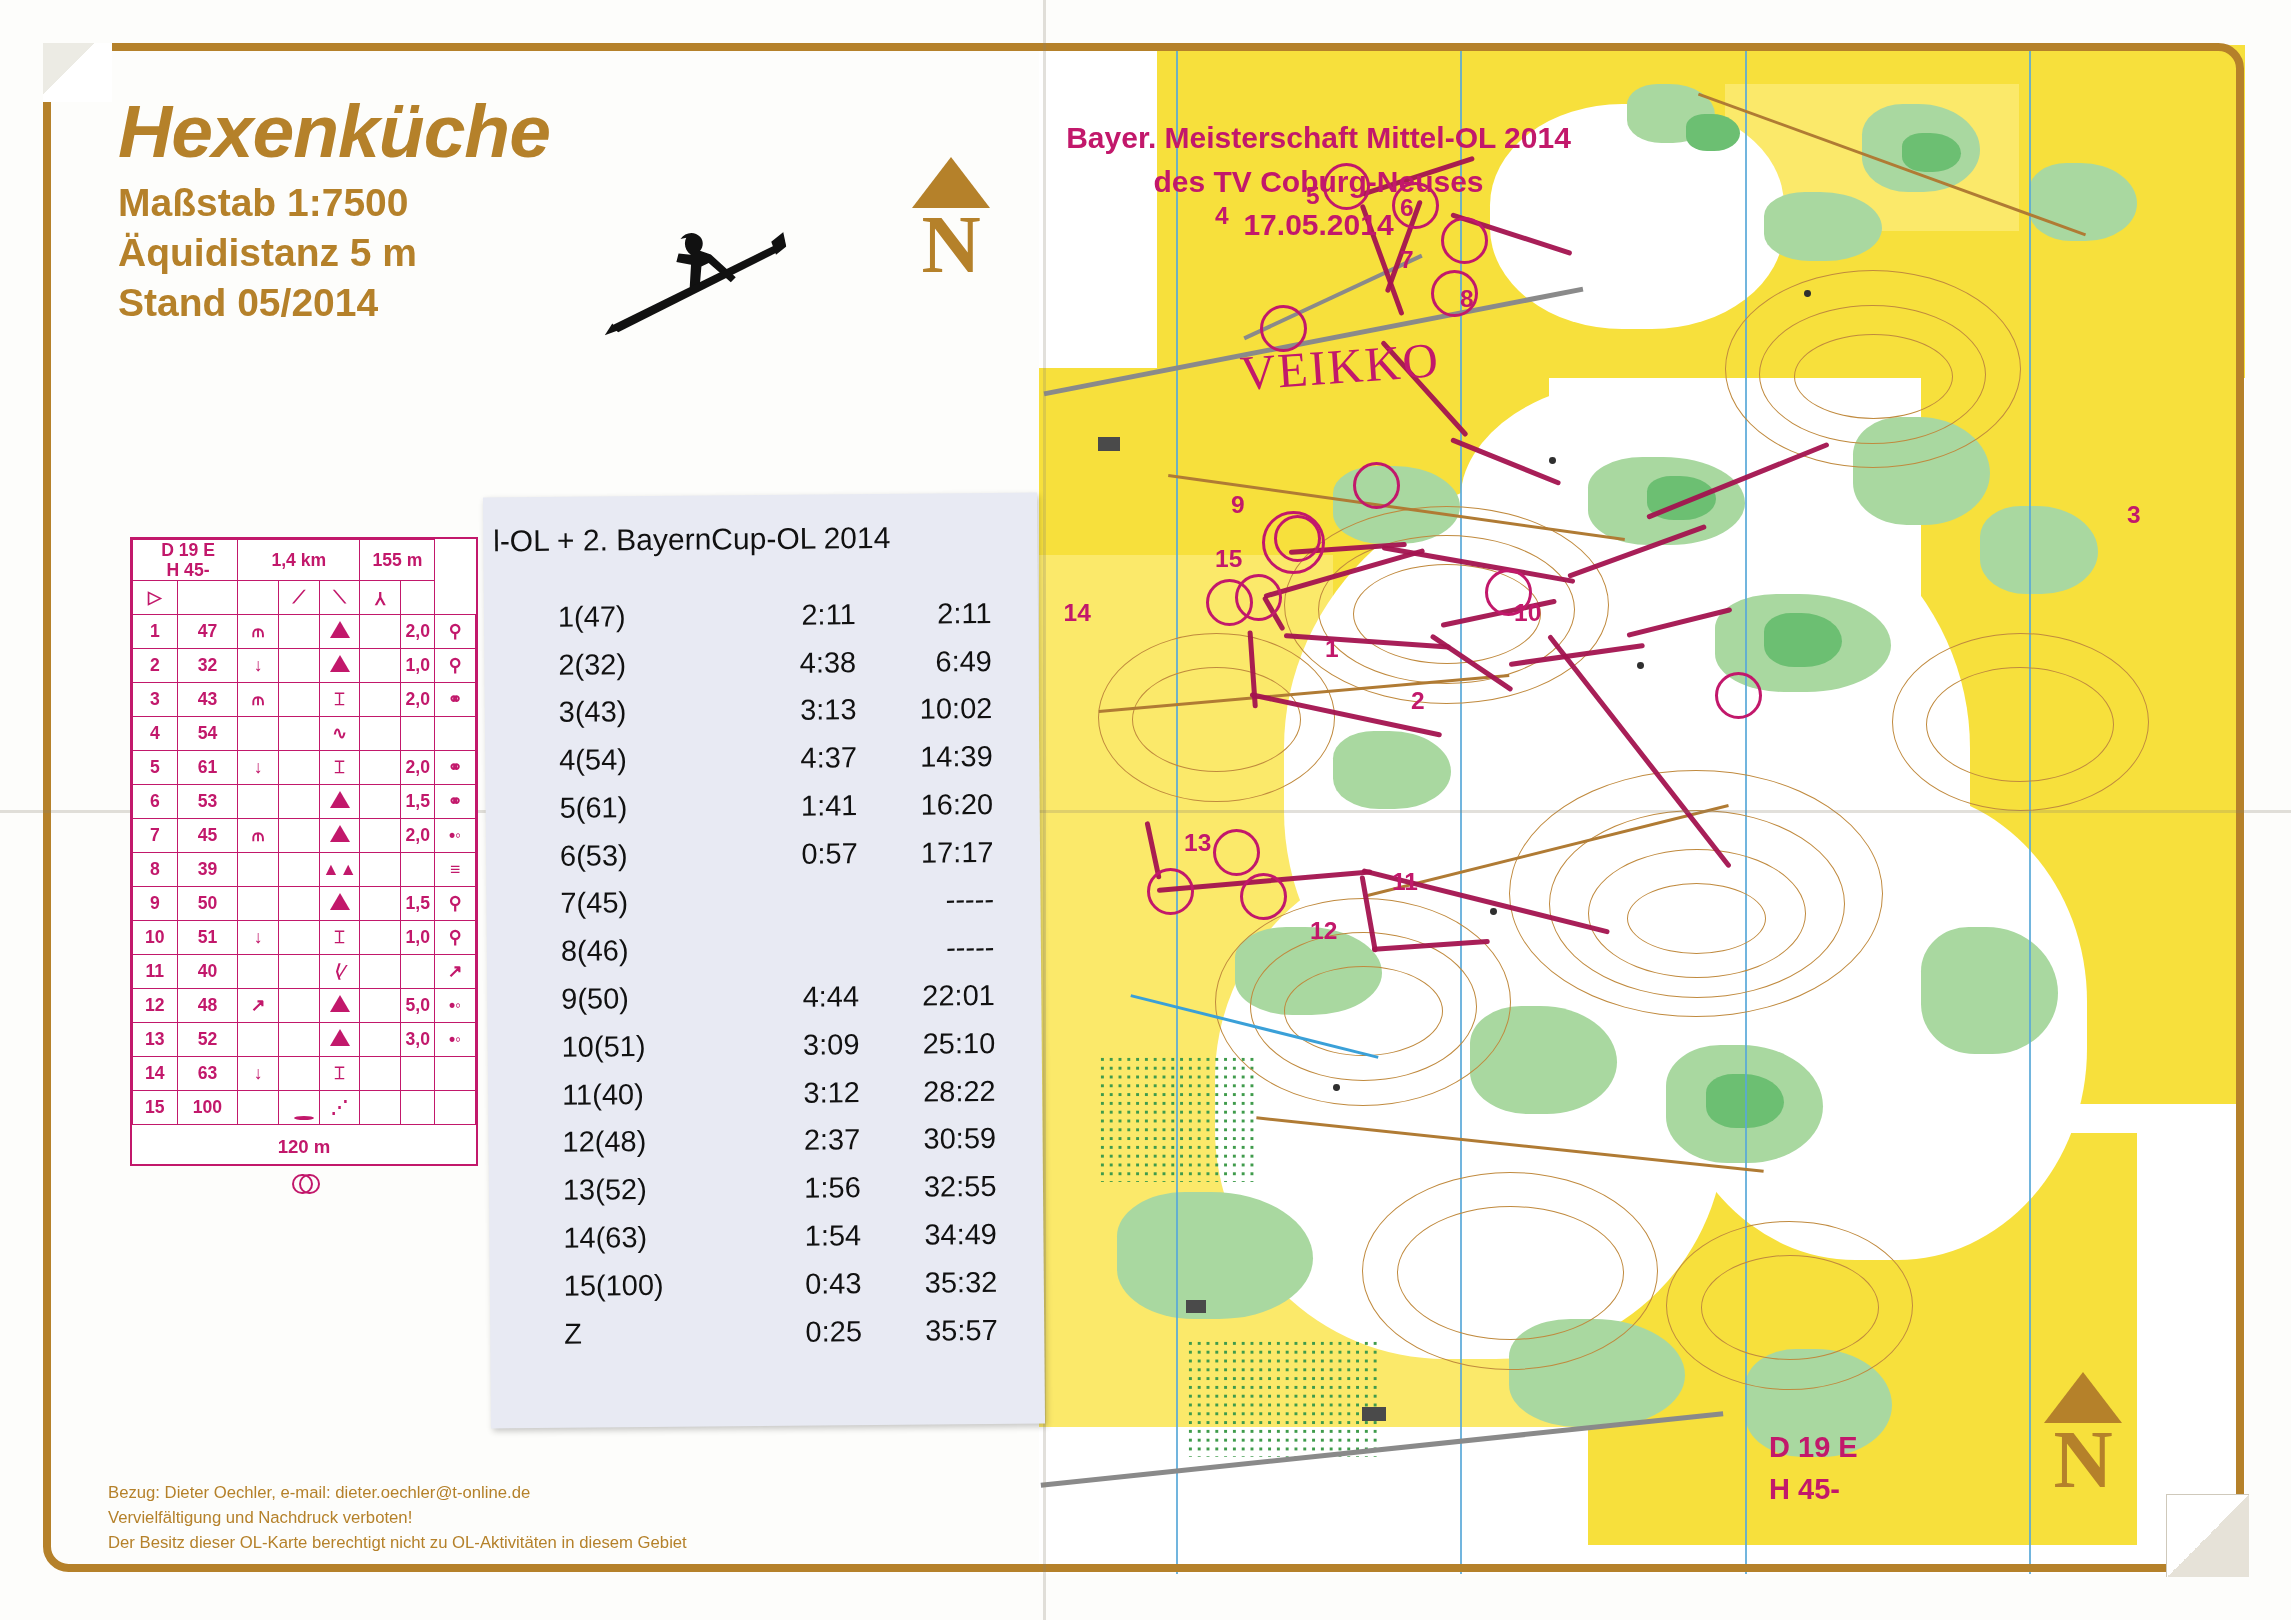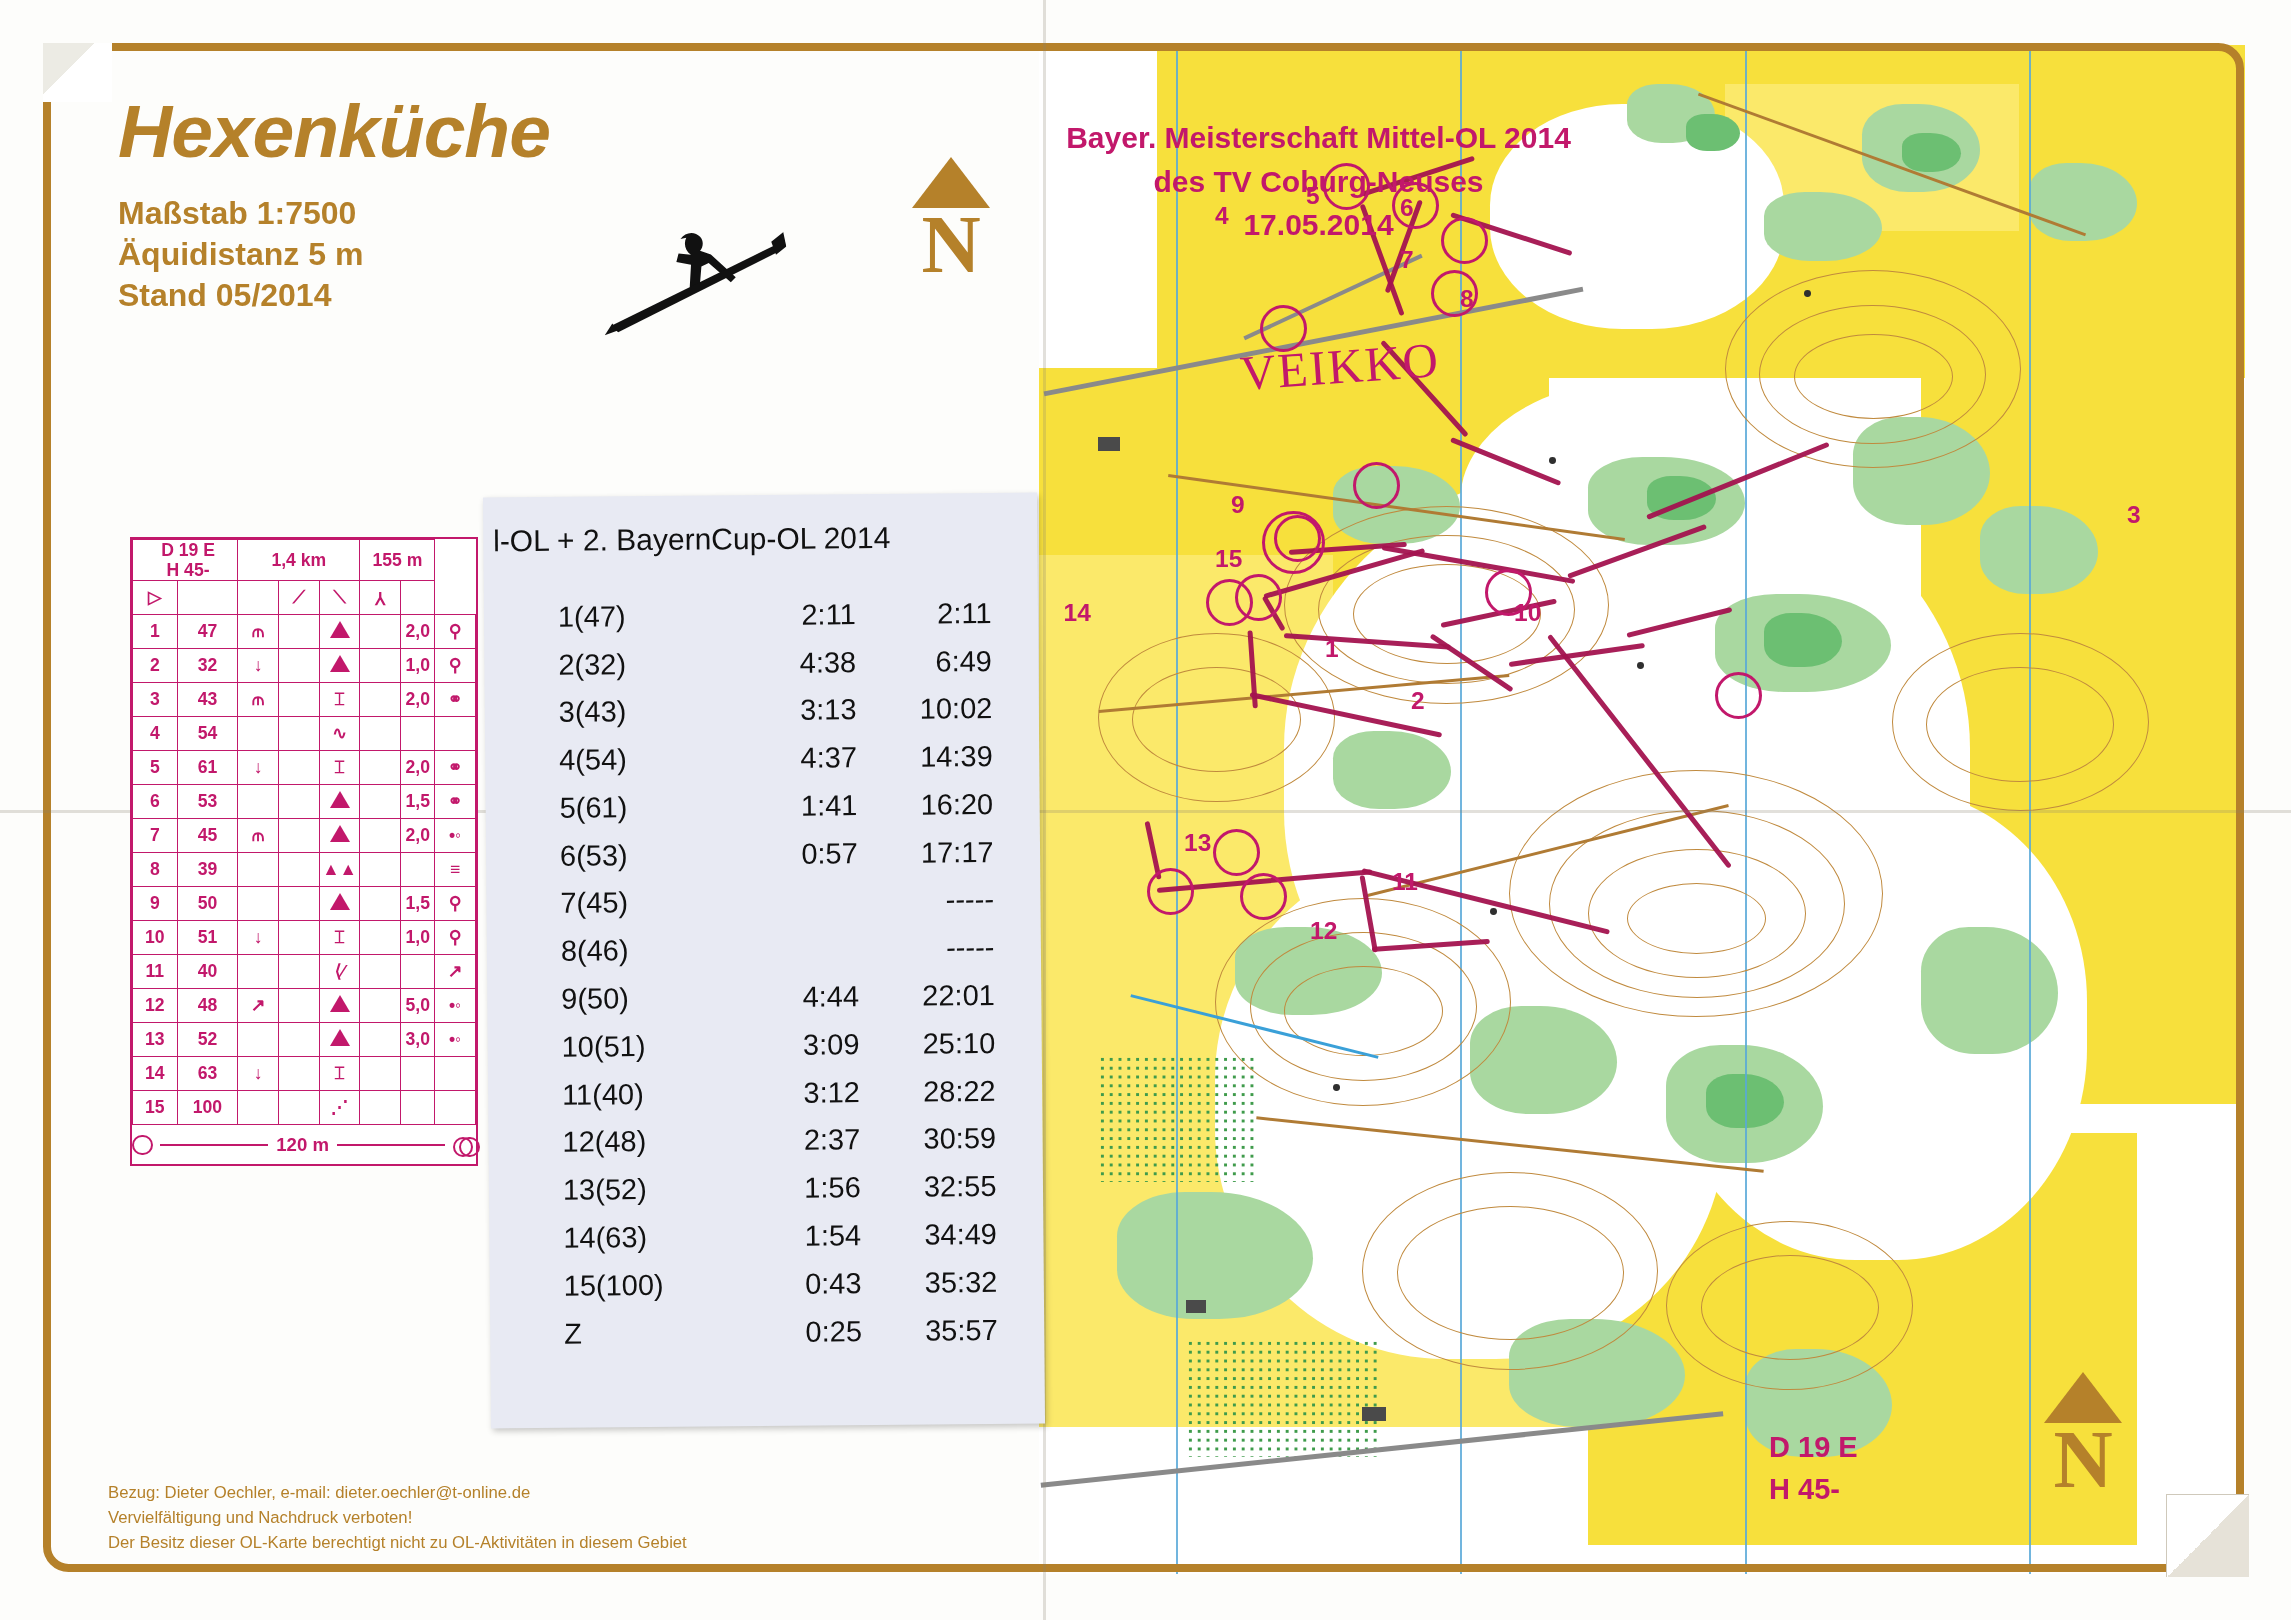--- a/index.html
+++ b/index.html
@@ -41,21 +41,21 @@
   .ctrl{position:absolute;border:3.4px solid #c2186b;border-radius:50%;}
   .route{position:absolute;height:4.9px;background:#a3134f;transform-origin:0 50%;
          opacity:.95;border-radius:2.9px;}
   .ctrl-num{position:absolute;color:#c2186b;font-weight:700;font-size:24.5px;
             font-family:"Liberation Sans",sans-serif;}
 
   
   #title{position:absolute;left:118px;top:94px;}
   .maintitle{font-size:75px;font-weight:700;font-style:italic;color:#b5812a;
              letter-spacing:-1px;line-height:1;}
-  .sub{font-size:32px;font-weight:700;color:#b5812a;line-height:1.28;margin-top:24px;}
+  .sub{font-size:39px;font-weight:700;color:#b5812a;line-height:1.28;margin-top:9px;}
   .credits{font-size:18.6px;color:#b5812a;line-height:1.45;margin-top:27.4px;}
 
   .witch{position:absolute;left:598px;top:223px;font-size:94px;color:#111;
          transform:rotate(-12deg);}
   .northarrow{position:absolute;color:#b5812a;font-weight:700;}
   .na-tri{width:0;height:0;border-left:39px solid transparent;
           border-right:39px solid transparent;border-bottom:51px solid #b5812a;
           margin:0 auto;}
   .na-n{font-size:82px;line-height:.9;text-align:center;font-weight:700;
         font-family:"Liberation Serif",serif;}
@@ -76,21 +76,21 @@
         padding:0;}
   .dhead td{font-size:18.6px;}
   .dhead-l{width:86px;text-align:left;padding-left:5.9px !important;line-height:1.15;}
   .cnum{width:33px;}
   .ccode{width:45px;}
   .csym{width:35px;}
   .cblank{width:29px;}
   .tri{display:inline-block;width:0;height:0;border-left:10.8px solid transparent;
        border-right:10.8px solid transparent;border-bottom:17.6px solid #c2186b;}
   .len-row{display:flex;align-items:center;justify-content:center;gap:7.8px;
-           color:#c2186b;font-weight:700;font-size:18.6px;height:39px;}
+           color:#c2186b;font-weight:700;font-size:18.6px;height:39px;flex-direction:column;}
   .circ{width:16.7px;height:16.7px;border:2.4px solid #c2186b;border-radius:50%;
         display:inline-block;}
   .dbl{position:relative;width:23.5px;height:16.7px;display:inline-block;}
   .dbl::before,.dbl::after{content:"";position:absolute;top:0;width:16.7px;height:16.7px;
         border:2.4px solid #c2186b;border-radius:50%;}
   .dbl::before{left:0;} .dbl::after{left:6.9px;}
   .arrowline{flex:1;height:2.4px;background:#c2186b;position:relative;min-width:39px;}
 
   
   #slip{position:absolute;left:487px;top:495px;width:554px;height:931px;

